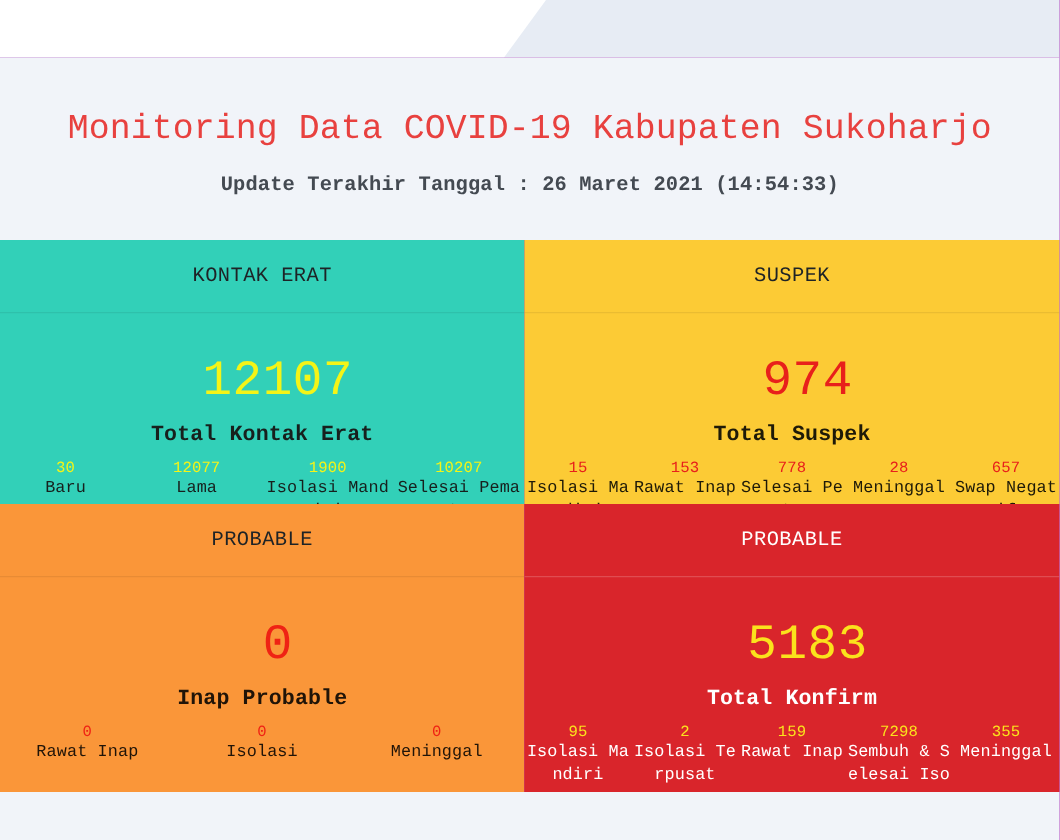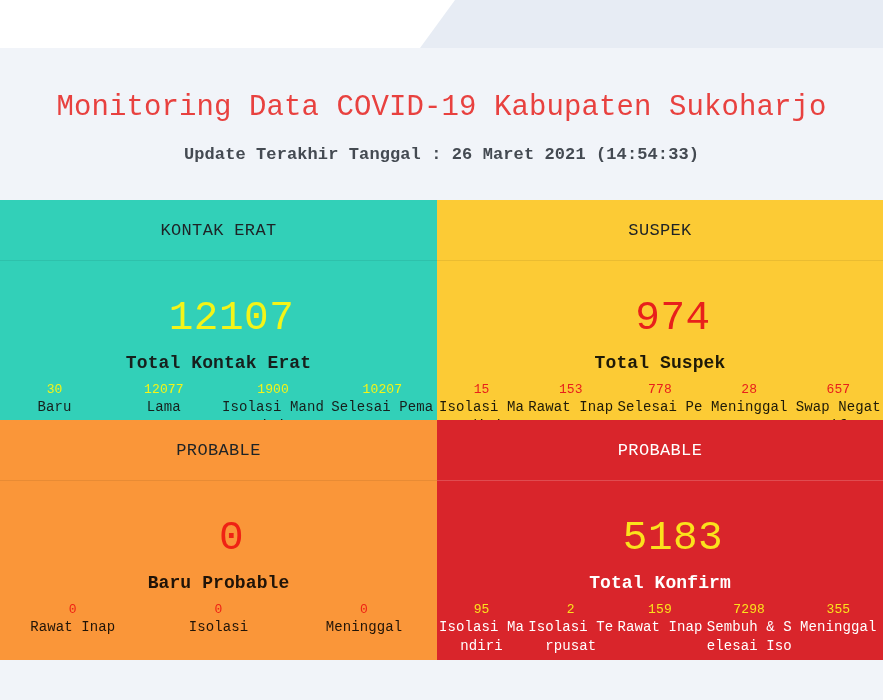--- a/index.html
+++ b/index.html
@@ -156,21 +156,21 @@
             <div class="sl">Swap Negatif</div>
           </div>
         </div>
       </div>
     </div>
 
     <div class="panel probable">
       <div class="panel-head">PROBABLE</div>
       <div class="panel-body">
         <div class="big-number">0</div>
-        <div class="total-label">Baru Probable</div>
+        <div class="total-label">Inap Probable</div>
         <div class="substats">
           <div class="substat">
             <div class="sv">0</div>
             <div class="sl">Rawat Inap</div>
           </div>
           <div class="substat">
             <div class="sv">0</div>
             <div class="sl">Isolasi</div>
           </div>
           <div class="substat">

